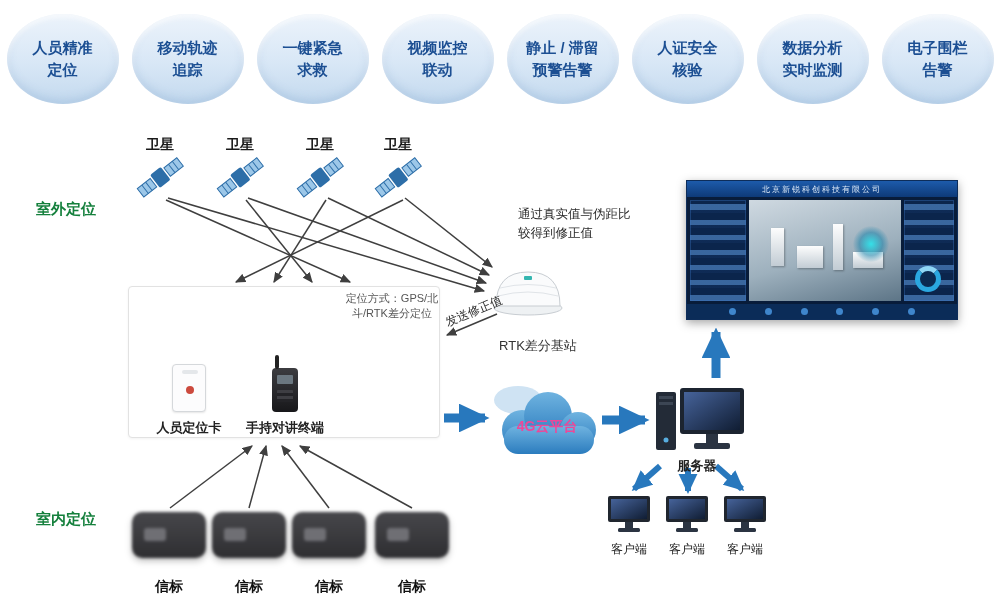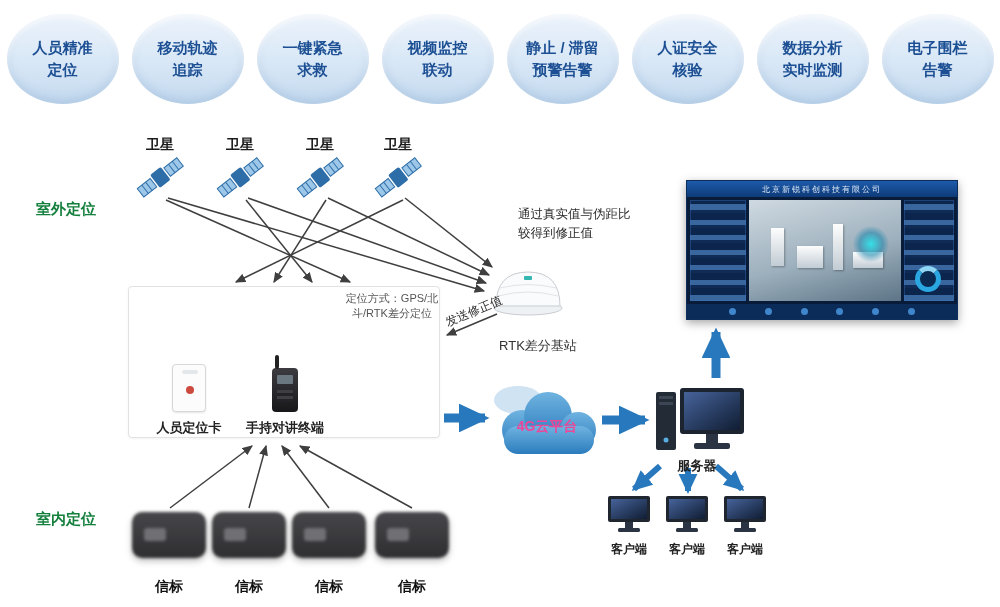--- a/index.html
+++ b/index.html
@@ -15,21 +15,21 @@
     color:#1c4f93;font-weight:700;font-size:15px;line-height:1.45;text-align:center}
 
   
   .t{position:absolute;color:#1a1a1a}
   .sec{font-size:15px;font-weight:700;color:#15803d}
   .satlbl{width:46px;text-align:center;font-size:14px;font-weight:700}
   .note{font-size:12.5px;color:#2a2a2a;line-height:1.55}
   .small-lbl{font-size:13px;color:#333}
   .rot{transform:rotate(-23deg);font-size:12px;color:#2a2a2a}
   .bold13{font-size:13px;font-weight:700;color:#222}
-  .bold12{font-size:12px;font-weight:700;color:#222}
+  .bold12{font-size:12px;font-weight:400;color:#222}
 
   
   svg.wires{position:absolute;left:0;top:0;width:1000px;height:607px;pointer-events:none}
   .wD{stroke:#3f3f3f;stroke-width:1.5;marker-end:url(#mD)}
   .wB{stroke:#2878bd;stroke-width:9;marker-end:url(#mB)}
   .wB2{stroke:#2878bd;stroke-width:6;marker-end:url(#mB)}
 
   
   .sat{position:absolute;width:54px;height:54px}
 

